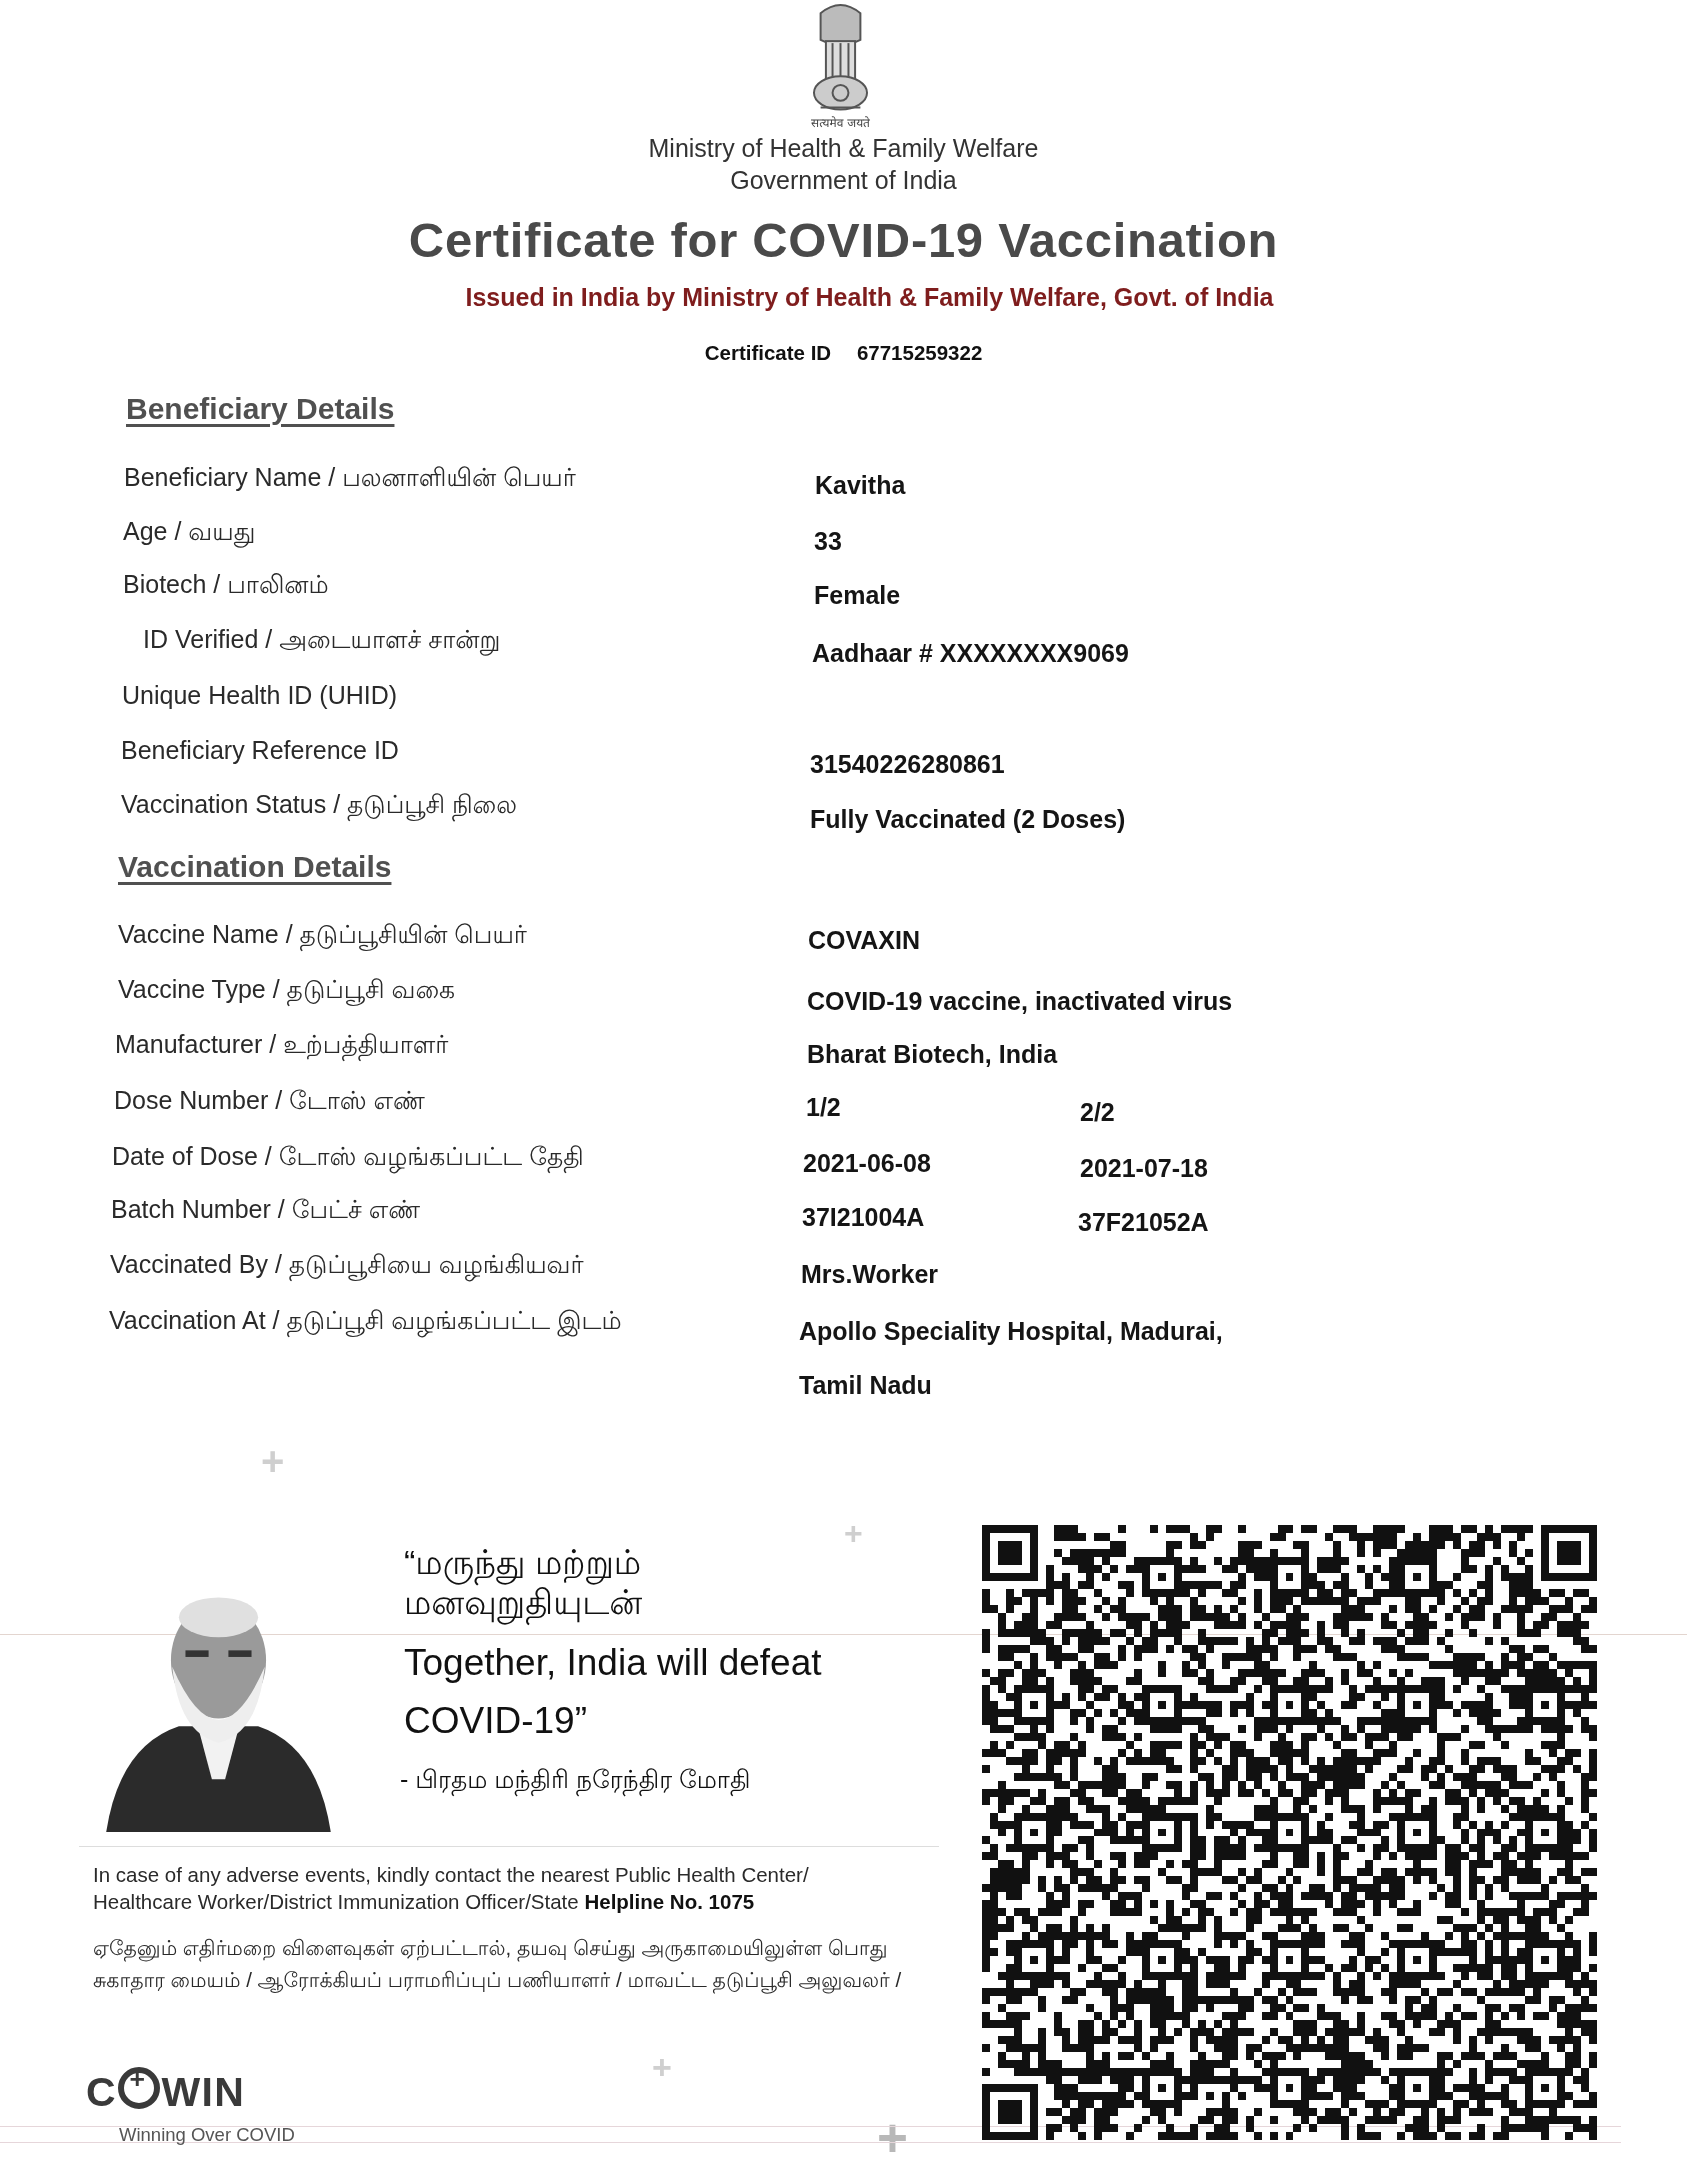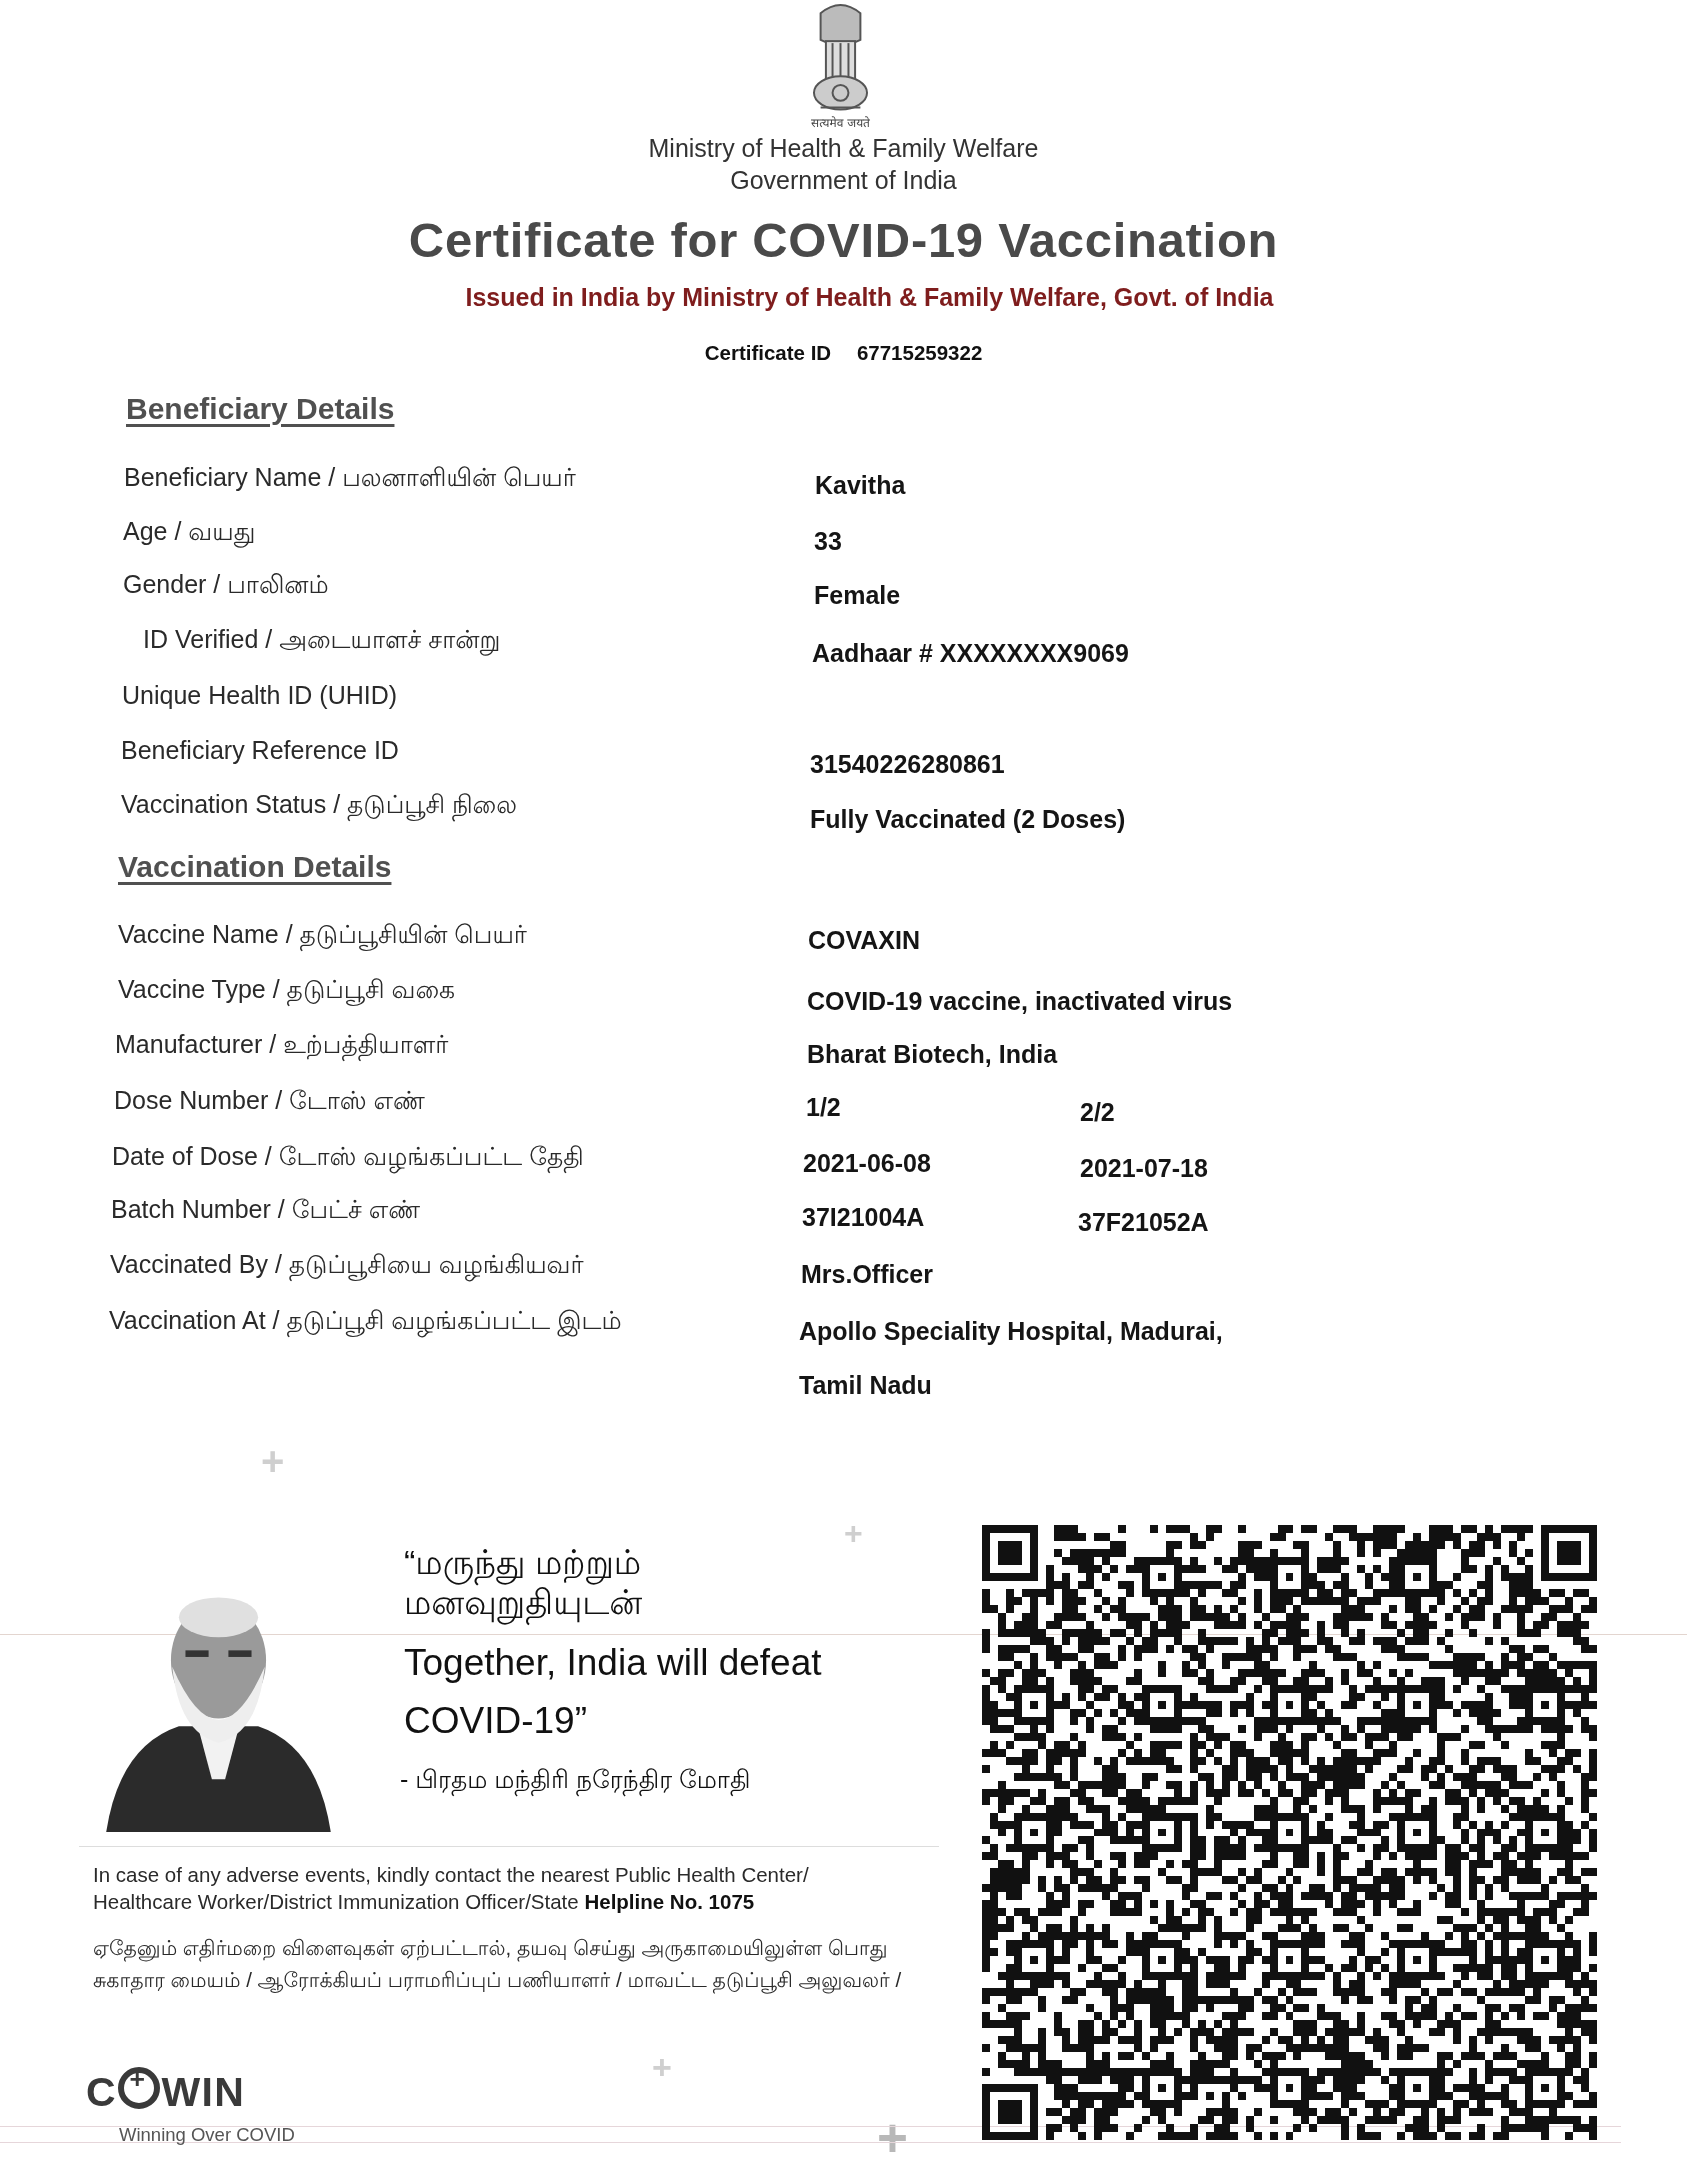--- a/index.html
+++ b/index.html
@@ -65,21 +65,21 @@
 </div>
 
 <div class="abs section-title" style="left:126px; top:392px;">Beneficiary Details</div>
 
 <div class="abs row-label" style="left:124px; top:463px;">Beneficiary Name / பலனாளியின் பெயர்</div>
 <div class="abs row-value" style="left:815px; top:471px;">Kavitha</div>
 
 <div class="abs row-label" style="left:123px; top:517px;">Age / வயது</div>
 <div class="abs row-value" style="left:814px; top:527px;">33</div>
 
-<div class="abs row-label" style="left:123px; top:570px;">Gender / பாலினம்</div>
+<div class="abs row-label" style="left:123px; top:570px;">Biotech / பாலினம்</div>
 <div class="abs row-value" style="left:814px; top:581px;">Female</div>
 
 <div class="abs row-label" style="left:123px; top:625px;margin-left:20px;">ID Verified / அடையாளச் சான்று</div>
 <div class="abs row-value" style="left:812px; top:639px;">Aadhaar # XXXXXXXX9069</div>
 
 <div class="abs row-label" style="left:122px; top:681px;">Unique Health ID (UHID)</div>
 <div class="abs row-value" style="left:812px; top:688px;"></div>
 
 <div class="abs row-label" style="left:121px; top:736px;">Beneficiary Reference ID</div>
 <div class="abs row-value" style="left:810px; top:750px;">31540226280861</div>
@@ -104,21 +104,21 @@
 
 <div class="abs row-label" style="left:112px; top:1142px;">Date of Dose / டோஸ் வழங்கப்பட்ட தேதி</div>
 <div class="abs row-value" style="left:803px; top:1149px;">2021-06-08</div>
 <div class="abs row-value" style="left:1080px; top:1154px;">2021-07-18</div>
 
 <div class="abs row-label" style="left:111px; top:1195px;">Batch Number / பேட்ச் எண்</div>
 <div class="abs row-value" style="left:802px; top:1203px;">37I21004A</div>
 <div class="abs row-value" style="left:1078px; top:1208px;">37F21052A</div>
 
 <div class="abs row-label" style="left:110px; top:1250px;">Vaccinated By / தடுப்பூசியை வழங்கியவர்</div>
-<div class="abs row-value" style="left:801px; top:1260px;">Mrs.Officer</div>
+<div class="abs row-value" style="left:801px; top:1260px;">Mrs.Worker</div>
 
 <div class="abs row-label" style="left:109px; top:1306px;">Vaccination At / தடுப்பூசி வழங்கப்பட்ட இடம்</div>
 <div class="abs row-value" style="left:799px; top:1317px;">Apollo Speciality Hospital, Madurai,</div>
 <div class="abs row-value" style="left:799px; top:1371px;">Tamil Nadu</div>
 
 <div class="abs cross" style="left:261px; top:1439px;">+</div>
 <div class="abs cross" style="left:844px; top:1515px; font-size:32px;">+</div>
 <div class="abs cross" style="left:652px; top:2048px; font-size:34px;">+</div>
 <div class="abs cross" style="left:877px; top:2107px; font-size:53px; color:#b8b8b8;">+</div>
 

